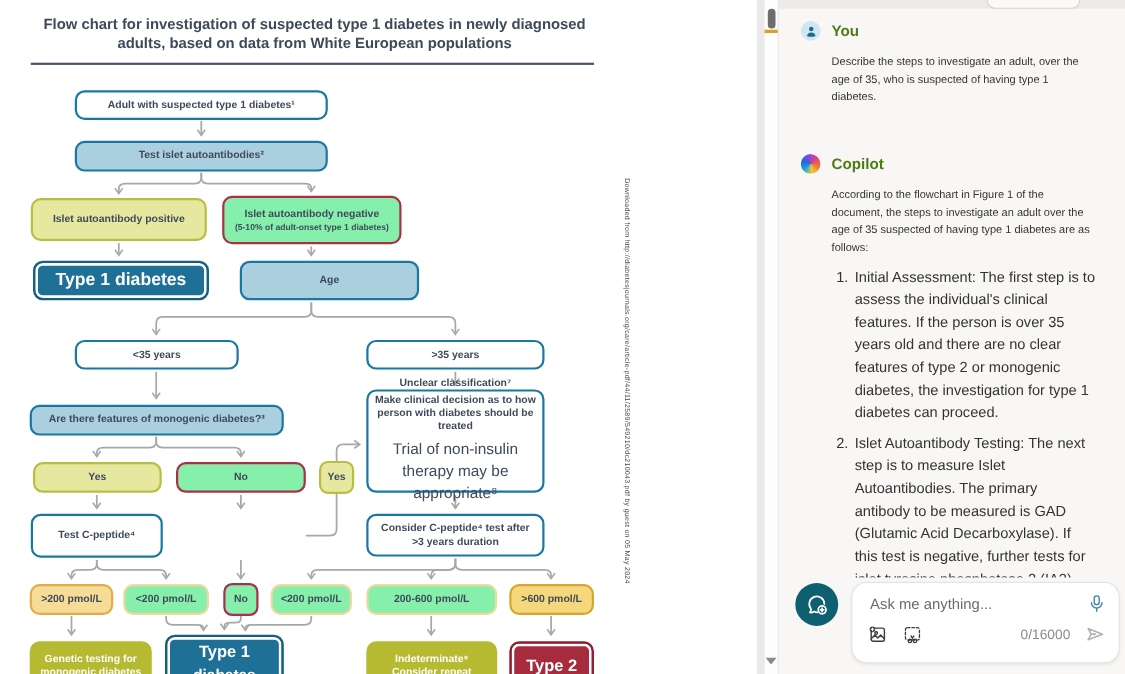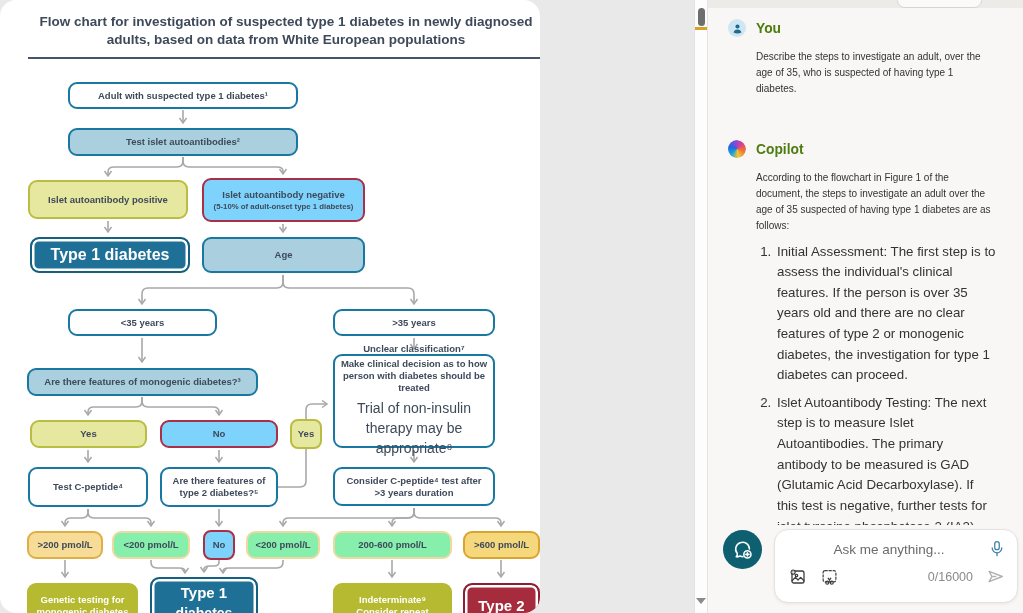--- a/index.html
+++ b/index.html
@@ -5,22 +5,22 @@
   html,body{margin:0;padding:0;}
   body{
     width:1023px;height:613px;overflow:hidden;position:relative;
     background:#e9e9e9;
     font-family:"Liberation Sans","DejaVu Sans",sans-serif;
   }
   .stage{position:absolute;inset:0;}
 
   
   .doc-page{
-    position:absolute;left:0;top:0;width:540px;height:613px;
-    background:#ffffff;overflow:hidden;border-radius:16px;
+    position:absolute;left:0;top:0;width:688px;height:613px;
+    background:#ffffff;overflow:hidden;
   }
   .doc-title{
     position:absolute;left:30px;top:13px;width:512px;
     text-align:center;font-weight:bold;font-size:13.5px;line-height:1.35;
     color:#3e4a5a;
   }
   .title-rule{
     position:absolute;left:28px;top:57px;width:512px;height:2px;
     background:#46536a;
   }
@@ -33,21 +33,21 @@
   
   .node{
     position:absolute;box-sizing:border-box;border-radius:9px;
     display:flex;flex-direction:column;align-items:center;justify-content:center;
     text-align:center;font-weight:bold;color:#3e4a5a;
     font-size:9.5px;line-height:1.25;border:2px solid;padding:2px 5px;
   }
   .st-white   {background:#ffffff;border-color:#1878a2;}
   .st-lightblue{background:#aacfdf;border-color:#1878a2;}
   .st-yellow  {background:#e6e8a0;border-color:#b9bd42;}
-  .st-pink    {background:#7dd3fc;border-color:#a93046;}
+  .st-pink    {background:#86efac;border-color:#a93046;}
   .st-darkteal{background:#1f7096;border-color:#15607f;color:#fff;
                box-shadow:inset 0 0 0 2.5px #fff;font-size:16px;}
   .st-cream   {background:#86efac;border-color:#eed9a0;}
   .st-gold    {background:#f6dc96;border-color:#dfae45;}
   .st-golddark{background:#f5d77c;border-color:#d9a430;}
   .st-olive   {background:#b6ba30;border-color:#b6ba30;color:#fff;}
   .st-darkred {background:#a62b3d;border-color:#8f1f30;color:#fff;
                box-shadow:inset 0 0 0 2.5px #fff;font-size:15px;}
   .node .sub{font-size:7.8px;font-weight:bold;margin-top:1px;}
   .node .body{font-size:9.5px;font-weight:bold;margin-top:3px;}
@@ -113,21 +113,21 @@
     cursor:pointer;padding:0;
   }
   .input-box{
     position:absolute;left:66px;top:4px;width:244px;height:74px;
     background:#ffffff;border:1px solid #e5e3e1;border-radius:14px;
     box-shadow:0 1px 3px rgba(0,0,0,.07);box-sizing:border-box;
   }
   .input-row1{display:flex;align-items:center;padding:10px 12px 0 14px;}
   .input-row1 input{
     flex:1;border:none;outline:none;background:transparent;
-    font-size:13.5px;color:#333;font-family:"Liberation Sans","DejaVu Sans",sans-serif;text-align:center;
+    font-size:13.5px;color:#333;font-family:"Liberation Sans","DejaVu Sans",sans-serif;
   }
   .input-row1 input::placeholder{color:#6b6b6b;}
   .input-row2{
     display:flex;align-items:center;gap:13px;padding:9px 12px 0 14px;
   }
   .counter{margin-left:auto;font-size:12.5px;color:#8a8a8a;}
   .icon-btn{background:none;border:none;padding:0;cursor:pointer;display:flex;align-items:center;}
 </style>
 </head>
 <body>
@@ -186,21 +186,21 @@
     <div class="node st-lightblue" style="left:68px;top:128px;width:230px;height:28px">
         <span>Test islet autoantibodies²</span>
       </div>
     <div class="node st-pink" style="left:202px;top:178px;width:163px;height:44px">
       <span>Islet autoantibody negative</span>
       <span class="sub">(5-10% of adult-onset type 1 diabetes)</span>
     </div>
     <div class="node st-darkteal" style="left:30px;top:237px;width:160px;height:36px">
         <span>Type 1 diabetes</span>
       </div>
-    <div class="node st-lightblue" style="left:202px;top:237px;width:163px;height:36px">
+    <div class="node st-lightblue" style="left:218px;top:237px;width:163px;height:36px">
         <span>Age</span>
       </div>
     <div class="node st-white" style="left:68px;top:309px;width:149px;height:27px">
         <span>&lt;35 years</span>
       </div>
     <div class="node st-white" style="left:333px;top:309px;width:162px;height:27px">
         <span>&gt;35 years</span>
       </div>
     <div class="node st-lightblue" style="left:27px;top:368px;width:231px;height:28px">
         <span>Are there features of monogenic diabetes?³</span>
@@ -214,23 +214,20 @@
     <div class="node st-yellow small" style="left:290px;top:419px;width:32px;height:30px;border-radius:8px">
         <span>Yes</span>
       </div>
     <div class="node st-white" style="left:333px;top:354px;width:162px;height:94px">
       <span>Unclear classification⁷</span>
       <span class="body">Make clinical decision as to how person with diabetes should be treated</span>
       <span class="note">Trial of non-insulin therapy may be appropriate⁸</span>
     </div>
     <div class="node st-white" style="left:28px;top:467px;width:120px;height:40px">
         <span>Test C-peptide⁴</span>
-      </div>
-    <div class="node st-white" style="left:160px;top:467px;width:118px;height:40px">
-        <span>Are there features of type 2 diabetes?⁵</span>
       </div>
     <div class="node st-white" style="left:333px;top:467px;width:162px;height:39px">
         <span>Consider C-peptide⁴ test after &gt;3 years duration</span>
       </div>
     <div class="node st-gold" style="left:27px;top:531px;width:76px;height:28px">
         <span>&gt;200 pmol/L</span>
       </div>
     <div class="node st-cream" style="left:112px;top:531px;width:78px;height:28px">
         <span>&lt;200 pmol/L</span>
       </div>

